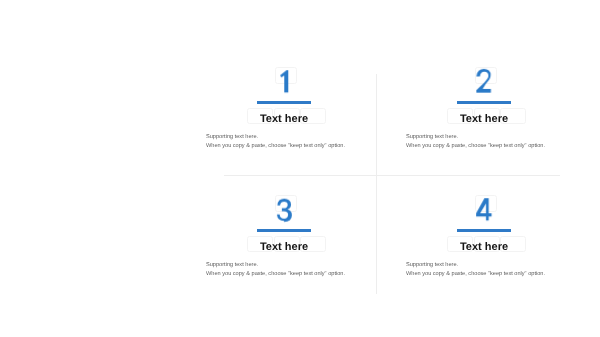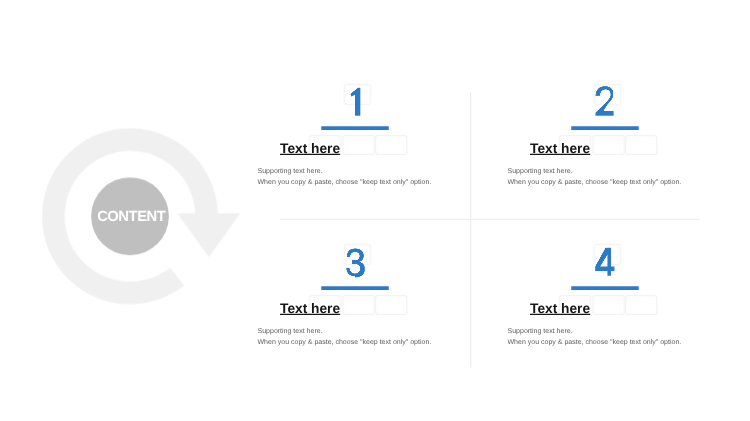--- a/index.html
+++ b/index.html
@@ -30,41 +30,31 @@
 
   .numbox{position:absolute;left:-9.3px;top:5.4px;width:20.4px;height:14.6px;
       border:1px solid #f3f3f3;border-radius:2.5px;}
   .num{position:absolute;left:-60px;width:120px;top:8.2px;height:22.8px;
       display:flex;align-items:flex-start;justify-content:center;}
   .num svg{display:block;overflow:visible;}
 
   .rule{position:absolute;left:-27px;top:38.9px;width:54px;height:2.8px;background:#2f7ac7;}
 
   .tbbox{position:absolute;top:45.7px;width:24.4px;height:13.9px;border:1px solid #f3f3f3;border-radius:2.5px;}
-  .title{will-change:transform;position:absolute;left:-60px;width:120px;top:49.3px;height:16px;line-height:16px;text-align:left;
-     font-size:11px;font-weight:bold;color:#161616;text-decoration:underline;}
+  .title{will-change:transform;position:absolute;left:-60px;width:120px;top:49.3px;height:16px;line-height:16px;text-align:center;
+     font-size:11px;font-weight:bold;color:#161616;}
 
   .body{position:absolute;left:-78.5px;top:70.8px;}
   .body p{will-change:transform;margin:0;font-size:5.62px;color:#5e5e5e;line-height:9.3px;white-space:nowrap;}
 </style>
 </head>
 <body>
 
 <div class="slide">
 
-  <div class="cycle">
-    <svg width="170" height="150" viewBox="0 0 170 150">
-      <g fill="#f0f0f0">
-        <path d="M 118.34 130.48 A 70.4 70.4 0 1 1 145.40 75.00 L 127.30 75.00 A 52.3 52.3 0 1 0 107.20 116.21 Z"></path>
-        <path d="M 112.75 72.5 L 163.35 72.5 L 138.05 107.5 Z"></path>
-      </g>
-      <circle cx="75" cy="75" r="31.1" fill="#bfbfbf"></circle>
-    </svg>
-    <div class="cycle-label">CONTENT</div>
-  </div>
 
   <div class="div-v"></div>
   <div class="div-h"></div>
 
   <div class="quad q1">
     <div class="numbox"></div>
     <div class="num">
         <svg width="9.58" height="22.8" viewBox="0 -1 42 102" aria-hidden="true">
           <path d="M41 100V0h-8L5 22l5 10 13-9v77z" fill="#2a7ac8"></path>
         </svg>

